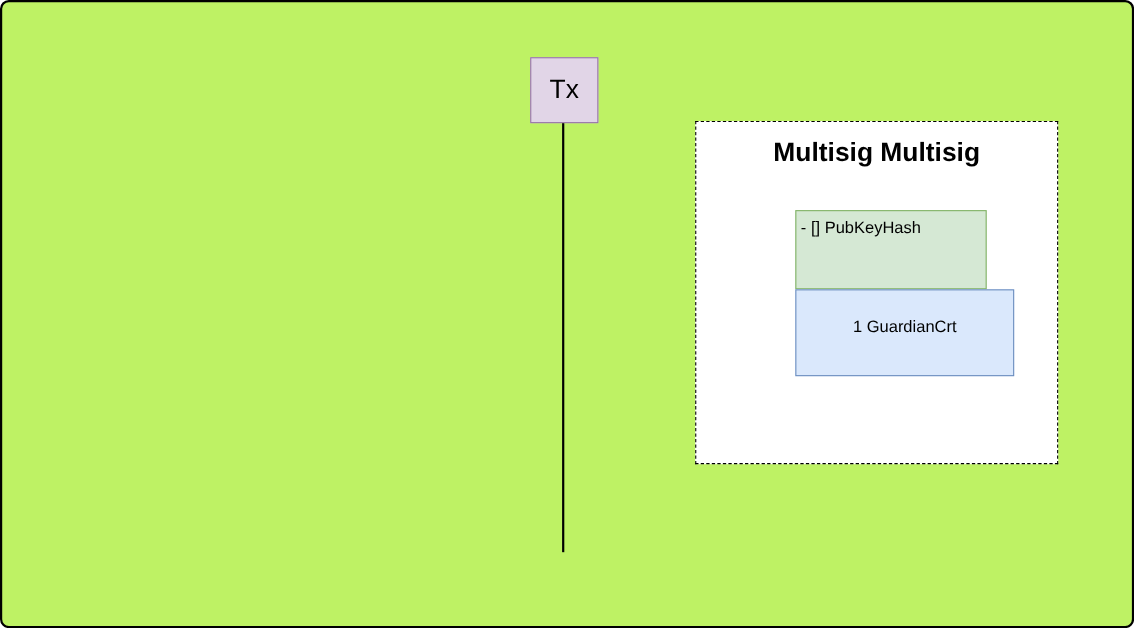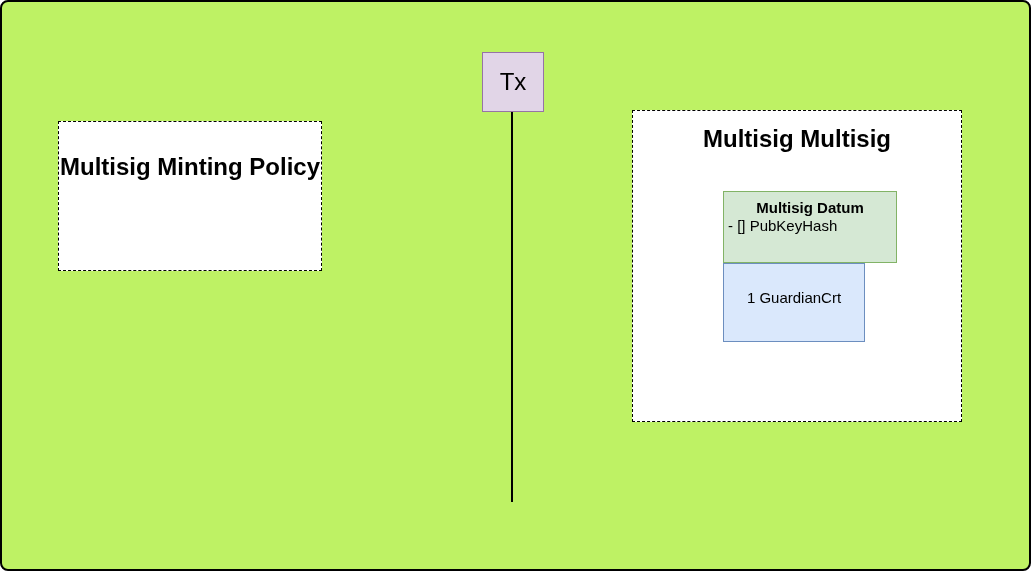--- a/index.html
+++ b/index.html
@@ -70,49 +70,45 @@
   }
   .datum-title {
     text-align: center;
     font-weight: 700;
   }
   .datum-field { text-align: left; }
 
   
   .value-box {
     left: 90px; top: 152px;
-    width: 142px; height: 79px;
+    width: 199px; height: 79px;
     border: 1px solid #6C8EBF;
     background: #DAE8FC;
     padding-top: 25px;
     text-align: center;
     font-size: 15px;
     line-height: 18px;
   }
 </style>
 </head>
 <body>
 
 <div class="frame">
 
   <div class="abs tx-box" style="background-color: rgb(225, 213, 231); border-color: rgb(150, 115, 166);">
     <span>Tx</span>
   </div>
 
   <div class="abs tx-line" style="background-color: rgb(0, 0, 0);"></div>
 
-  <div class="abs dashed-box minting-box">
-    <div class="box-title minting-title">Multisig Minting Policy</div>
-  </div>
 
   <div class="abs dashed-box validator-box">
     <div class="box-title validator-title">Multisig Multisig</div>
 
     <div class="abs datum-box" style="background-color: rgb(213, 232, 212); border-color: rgb(130, 179, 102);">
-      <div class="datum-title">Multisig Datum</div>
       <div class="datum-field">- [] PubKeyHash</div>
     </div>
 
     <div class="abs value-box" style="background-color: rgb(218, 232, 252); border-color: rgb(108, 142, 191);">
       <span>1 GuardianCrt</span>
     </div>
   </div>
 
 </div>
 

